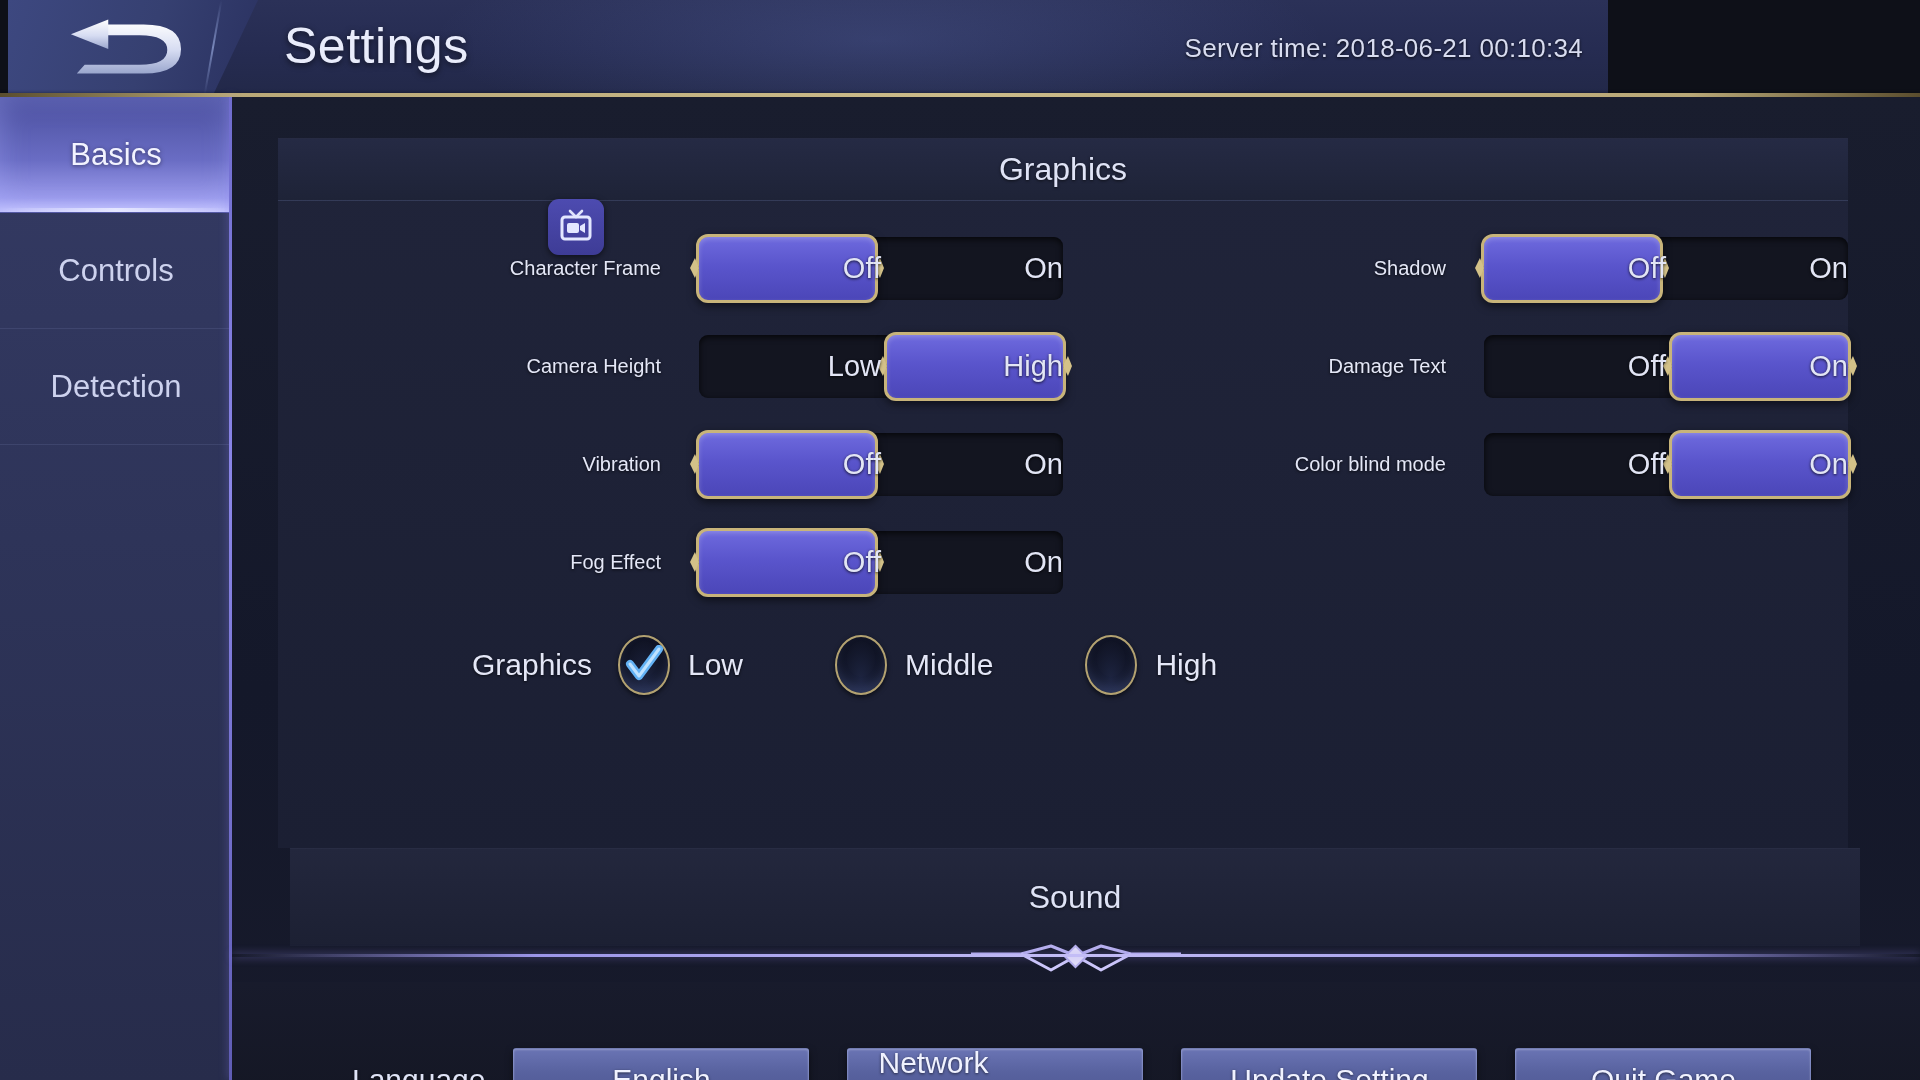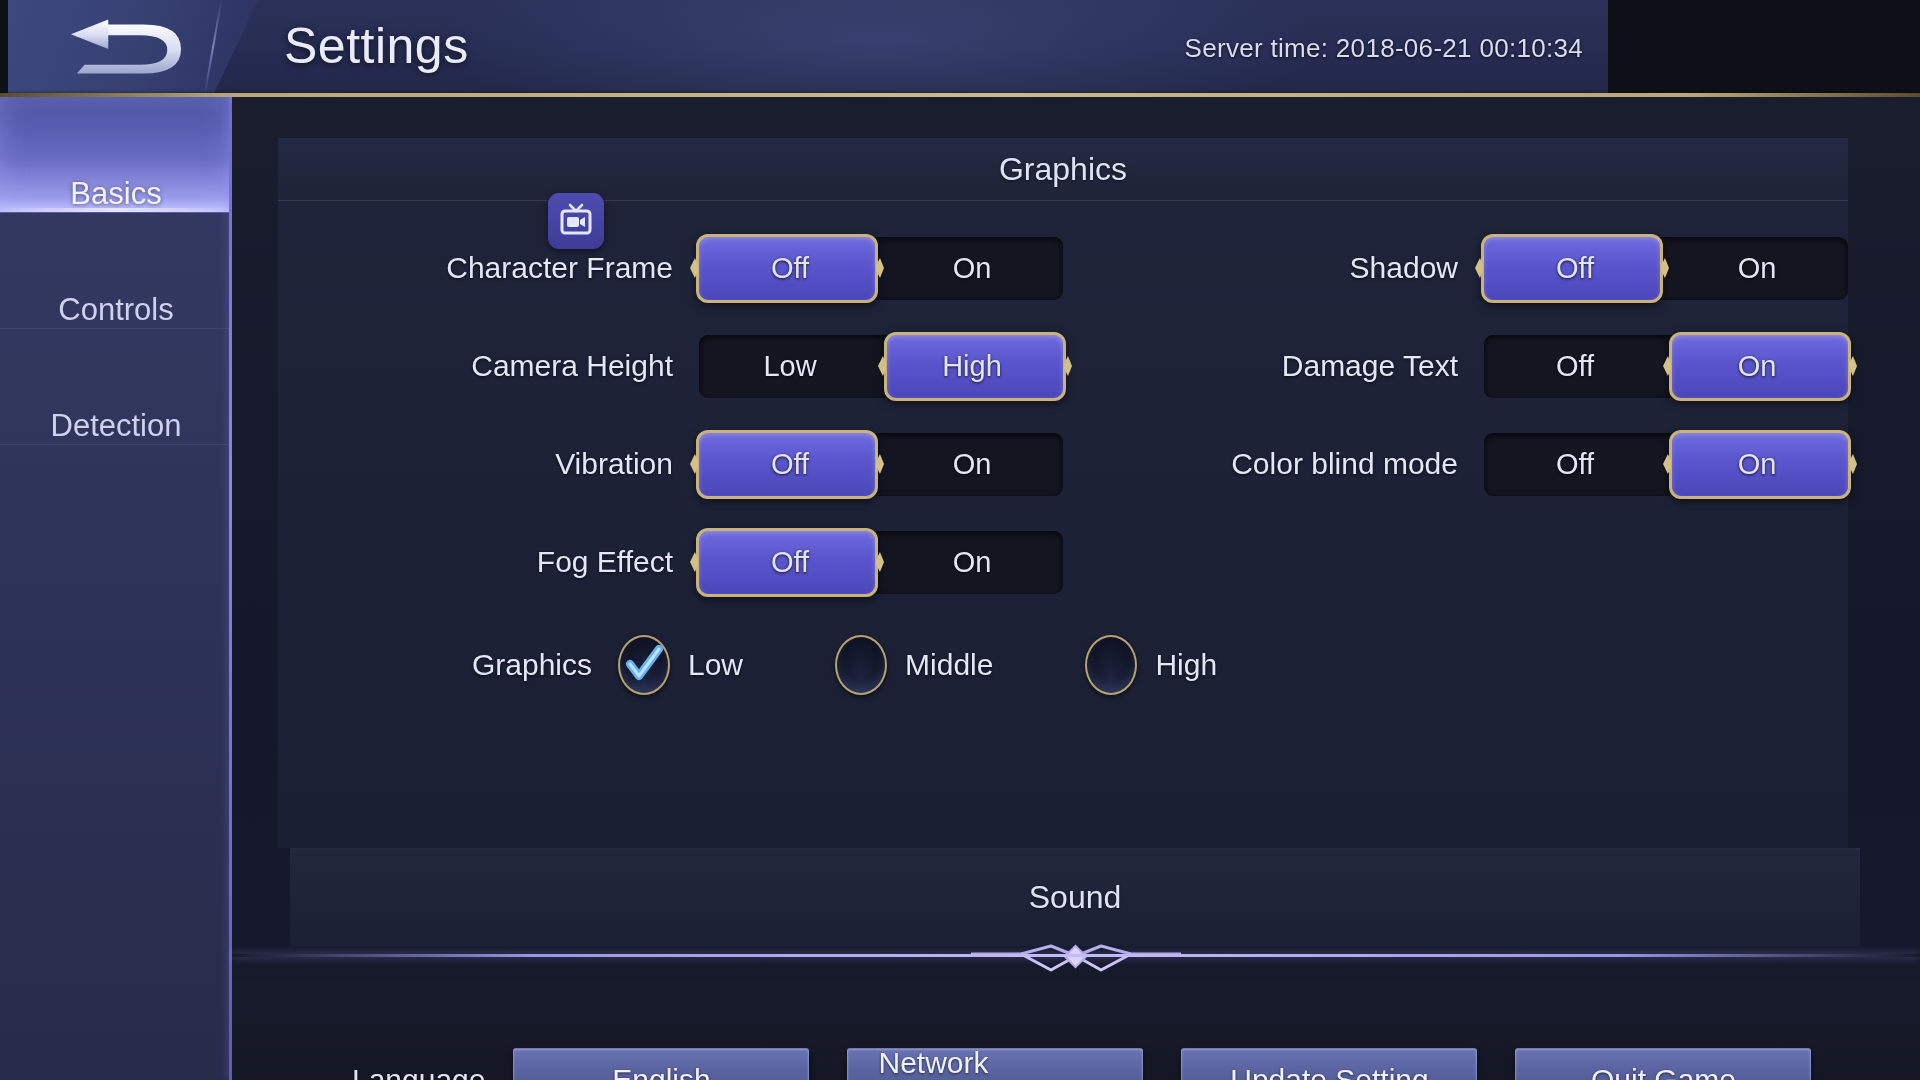--- a/index.html
+++ b/index.html
@@ -55,21 +55,21 @@
   .sidebar {
     position:absolute; top:97px; left:0; width:232px; height:983px;
     background:linear-gradient(180deg,#343a63 0%, #2e3459 45%, #272c4b 100%);
   }
   .sidebar::after{
     content:""; position:absolute; right:0; top:0; bottom:0; width:3px;
     background:linear-gradient(180deg,#6f6ccd, #8b86e8 40%, #5f5cb4 100%);
     box-shadow:0 0 10px rgba(140,130,240,.6);
   }
   .side-item{
-    position:relative; height:116px; display:flex; align-items:flex-end; justify-content:center;
+    position:relative; height:116px; display:flex; align-items:center; justify-content:center;
     font-size:31px; color:#cdd2ee; cursor:pointer;
     border-bottom:1px solid rgba(160,170,225,.13);
   }
   .side-item.active{
     background:linear-gradient(180deg,#4a4f9e 0%, #6a6dc4 55%, #9b9bec 88%, #c9c8ff 100%);
     color:#f2f3ff; text-shadow:0 1px 4px rgba(0,0,0,.5);
     box-shadow:inset 0 0 28px rgba(170,175,255,.35);
   }
   .side-item.active::after{
     content:""; position:absolute; left:0; right:0; bottom:0; height:4px;
@@ -97,32 +97,32 @@
     position:relative; padding:18px 0 0 0;
   }
   .row{
     display:flex; align-items:center; height:98px;
   }
   .cell{
     display:flex; align-items:center; width:50%;
   }
   .cell.left{ padding-left:22px; }
   .label{
-    flex:1; text-align:right; padding-right:26px;
-    font-size:30px; color:#e4e7f7; text-shadow:0 1px 3px rgba(0,0,0,.7);
+    flex:1; text-align:right; padding-right:38px;
+    font-size:20px; color:#e4e7f7; text-shadow:0 1px 3px rgba(0,0,0,.7);
     position:relative;
   }
   .toggle{
     position:relative; width:364px; height:63px; flex:0 0 364px;
     background:#131520; border-radius:9px;
     box-shadow:inset 0 2px 6px rgba(0,0,0,.75);
     display:flex; align-items:center; cursor:pointer;
   }
   .opt{
-    flex:1; text-align:center; font-size:29px; color:#e2e5f5; position:relative; z-index:2;
+    flex:1; text-align:right; font-size:29px; color:#e2e5f5; position:relative; z-index:2;
     line-height:63px; text-shadow:0 1px 3px rgba(0,0,0,.8);
   }
   .pill{
     position:absolute; top:-3px; width:182px; height:69px; border-radius:12px;
     background:linear-gradient(180deg,#6e6ade 0%, #5a55cc 45%, #4b46b8 100%);
     border:3px solid #c8b47a;
     box-shadow:0 3px 8px rgba(0,0,0,.55), inset 0 2px 5px rgba(255,255,255,.22);
     z-index:1;
   }
   .pill.left-pos{ left:-3px; }

